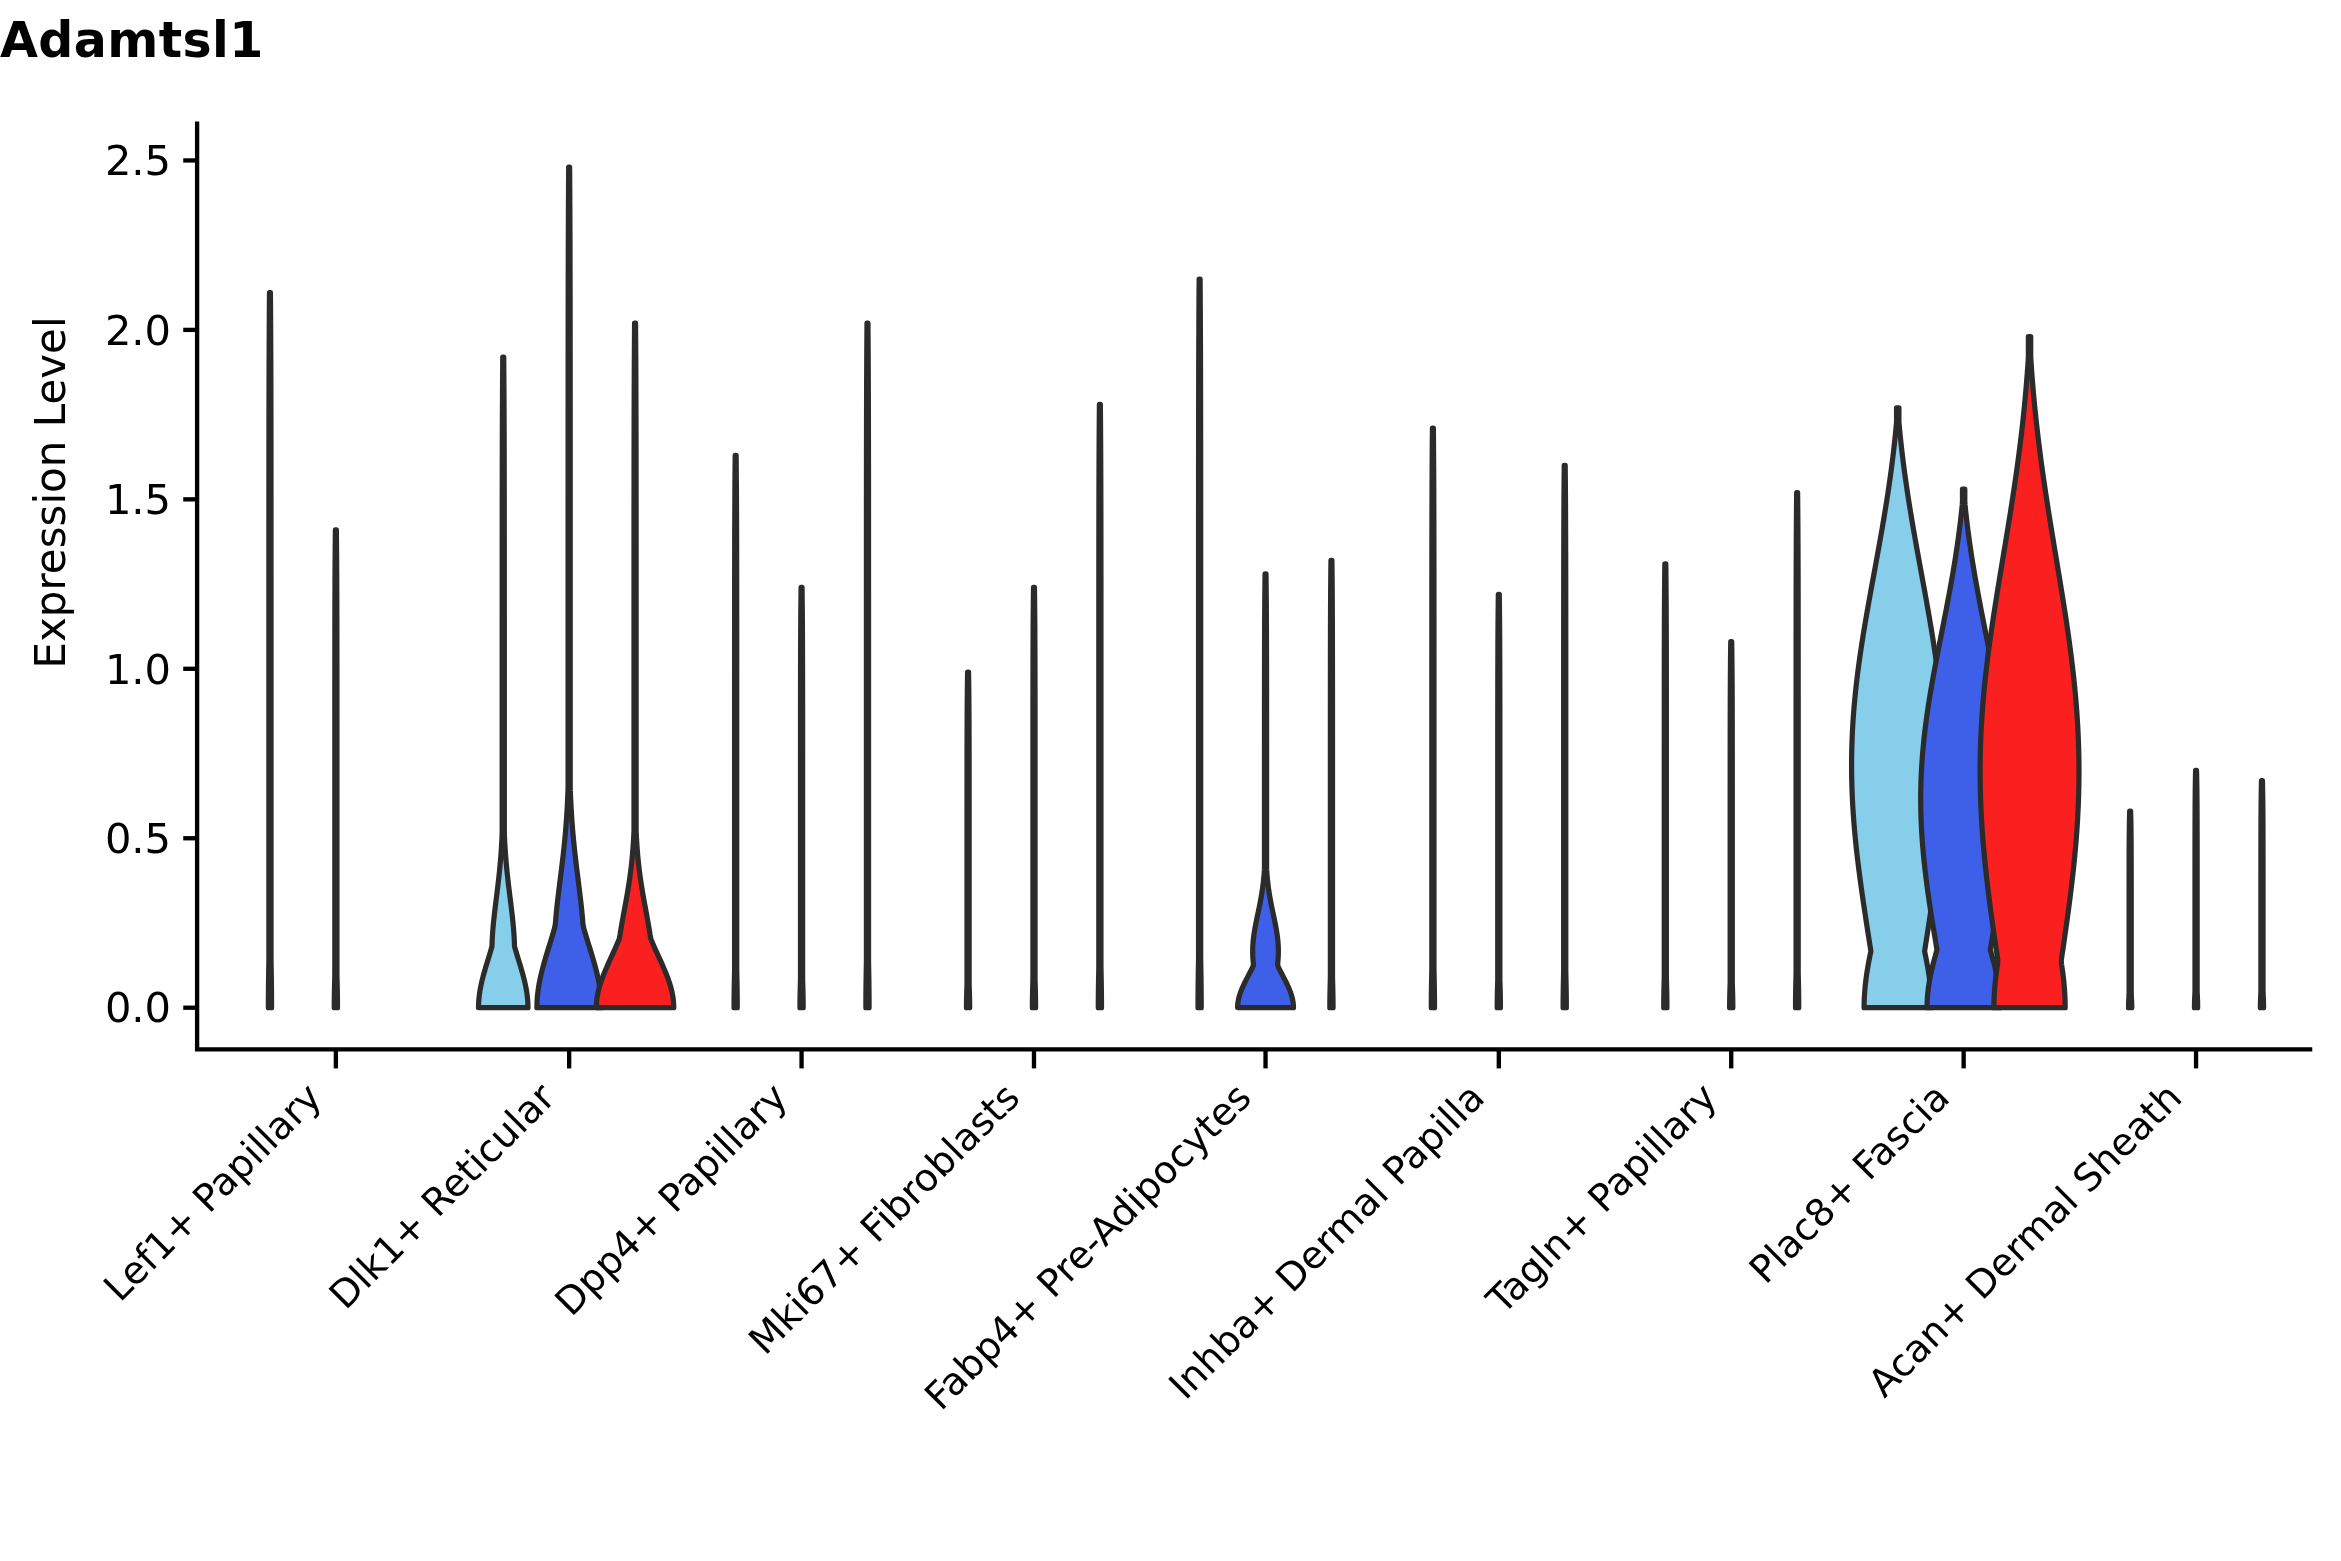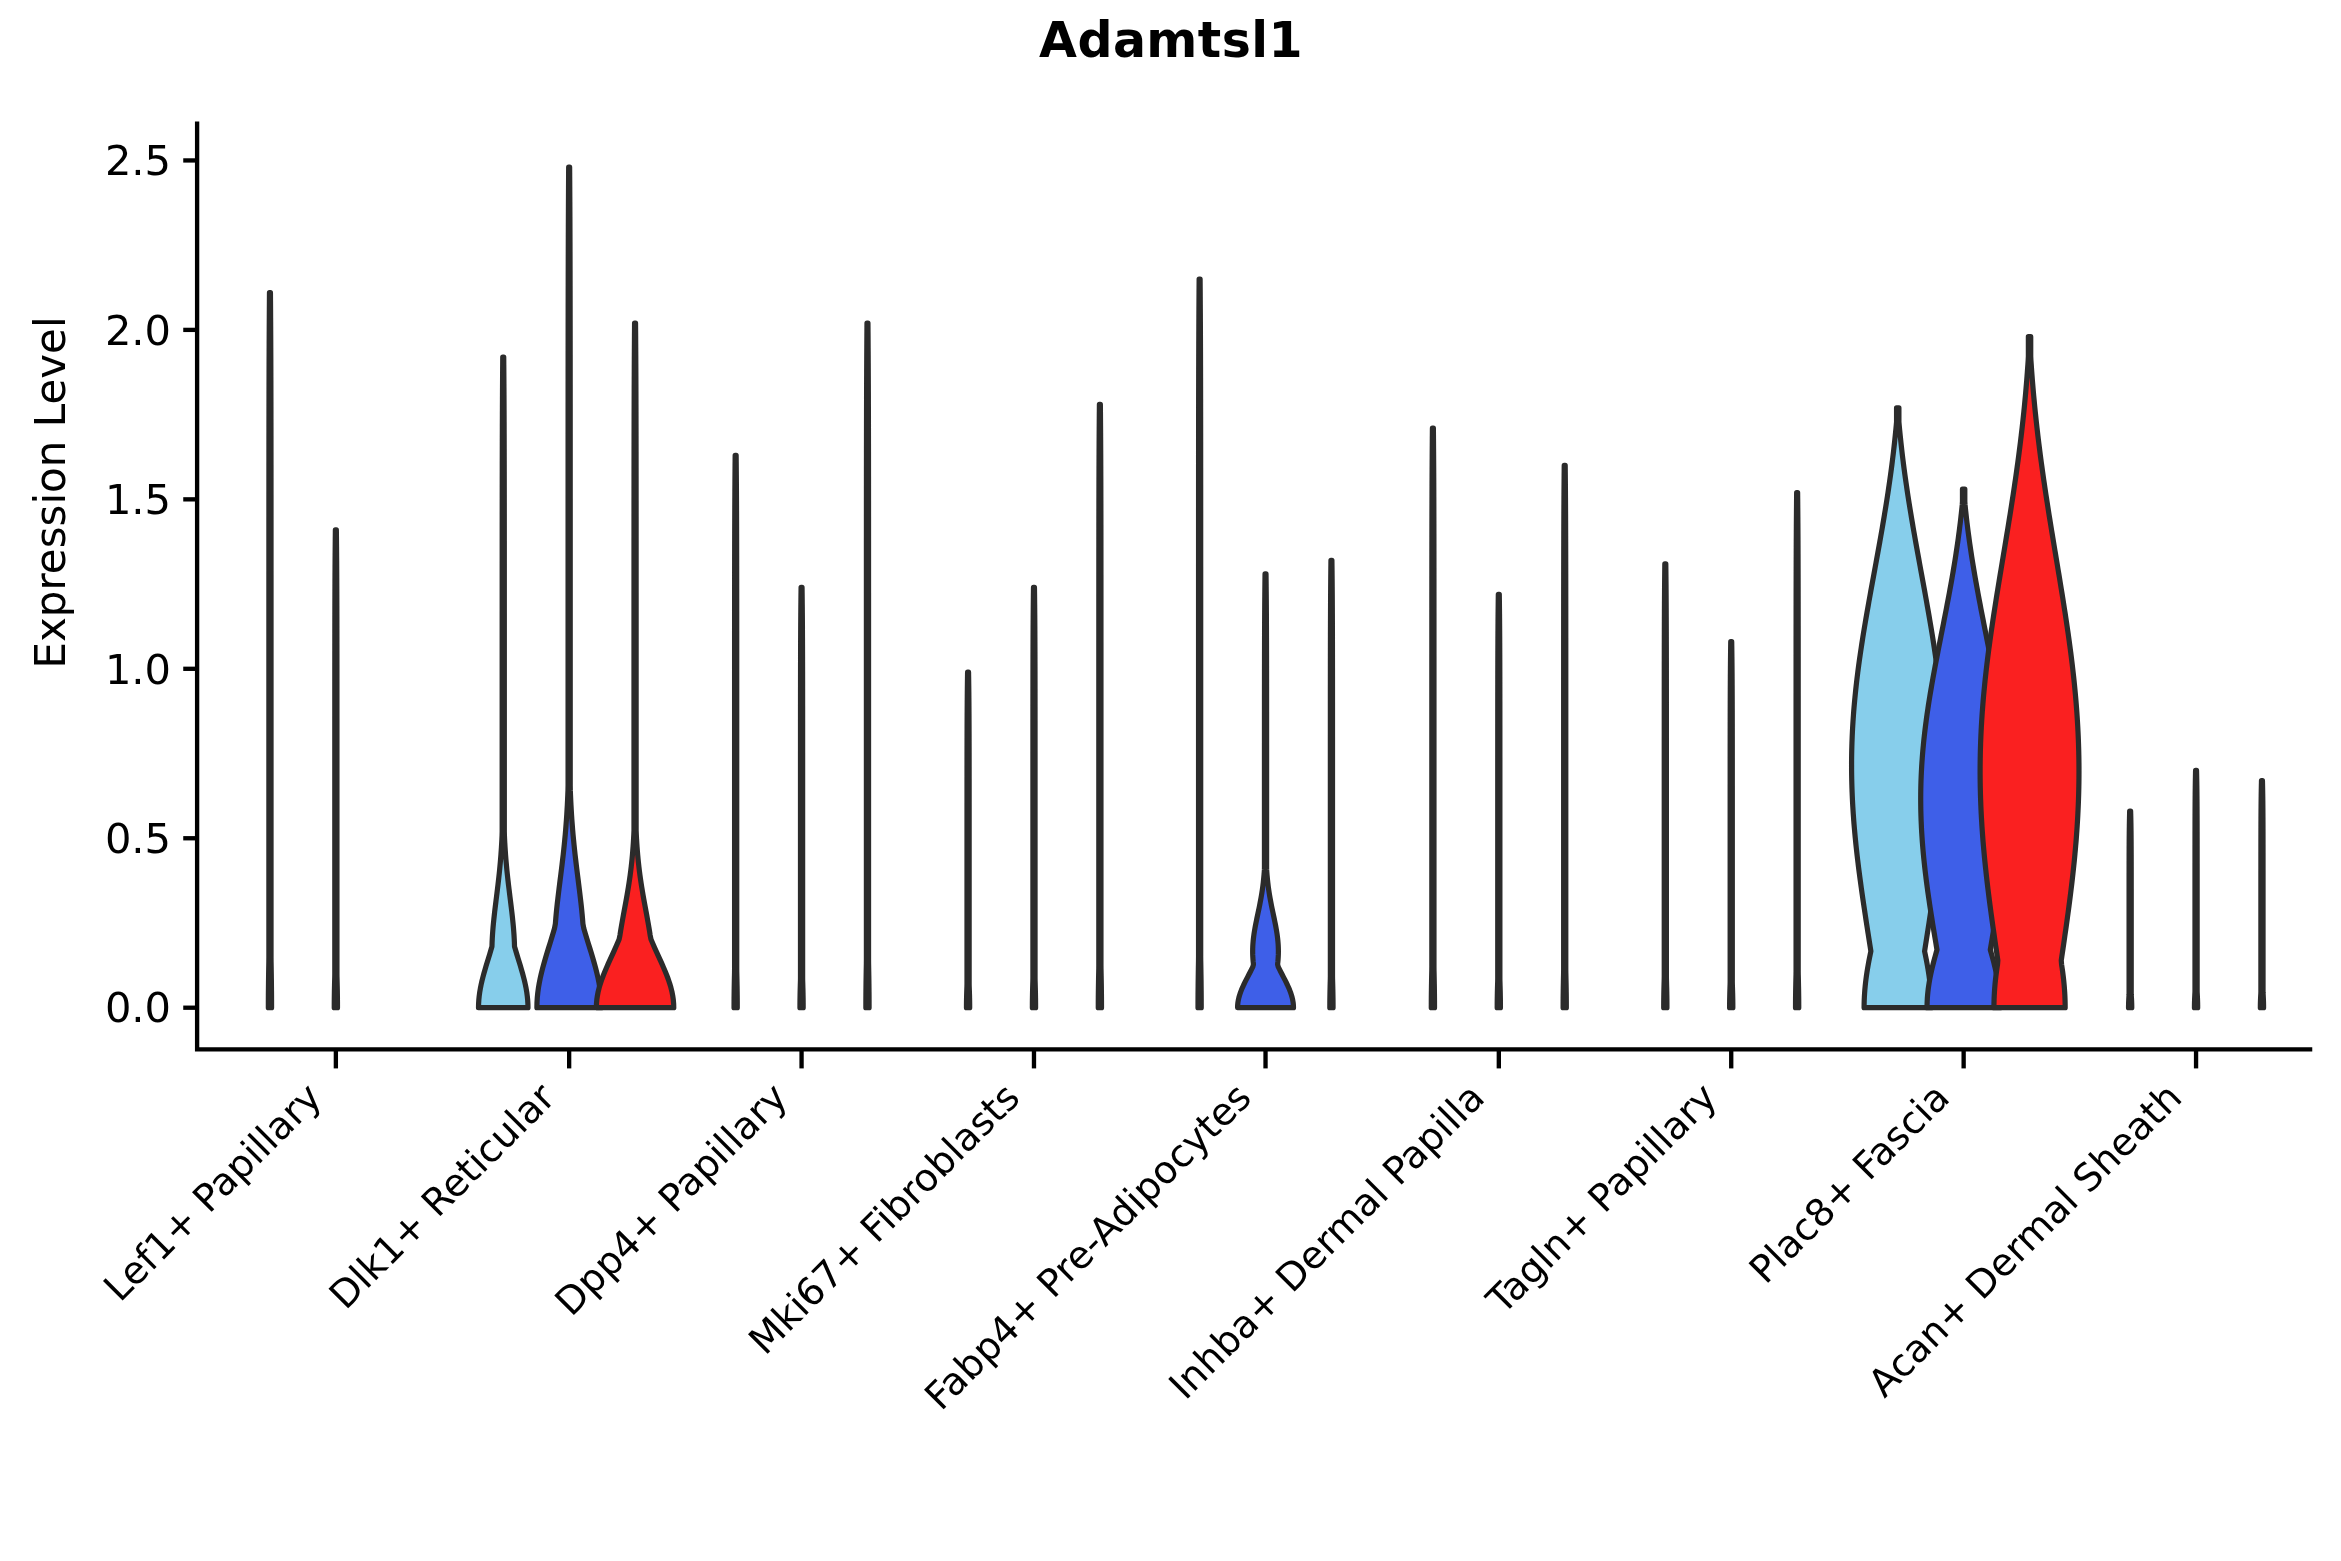--- a/index.html
+++ b/index.html
@@ -1,19 +1,19 @@
 <!DOCTYPE html>
 <html style="font-size:14px"><head>
 <meta charset="utf-8">
 <style>
   html,body{margin:0;padding:0;background:#ffffff;}
   body{width:2342px;height:1561px;font-family:"DejaVu Sans","Liberation Sans",sans-serif;overflow:hidden;}
   #root{position:relative;width:2342px;height:1561px;background:#fff;}
   #plot-title{
-    position:absolute;left:0;top:12px;width:2342px;text-align:center;
+    position:absolute;left:0;top:12px;width:2342px;text-align:left;
     font-size:49px;font-weight:bold;color:#000;letter-spacing:0.4px;
   }
   #ylabel{
     position:absolute;left:-193px;top:468px;width:486px;text-align:center;
     font-size:42px;color:#000;transform:rotate(-90deg);transform-origin:center center;
   }
   svg#chart{position:absolute;left:0;top:0;}
   .ytick-lab{font-size:48px;fill:#000;font-family:"DejaVu Sans","Liberation Sans",sans-serif;}
   .xtick-lab{font-size:44px;fill:#000;font-family:"DejaVu Sans","Liberation Sans",sans-serif;}
   .spine{stroke:#000;stroke-width:5;fill:none;}

